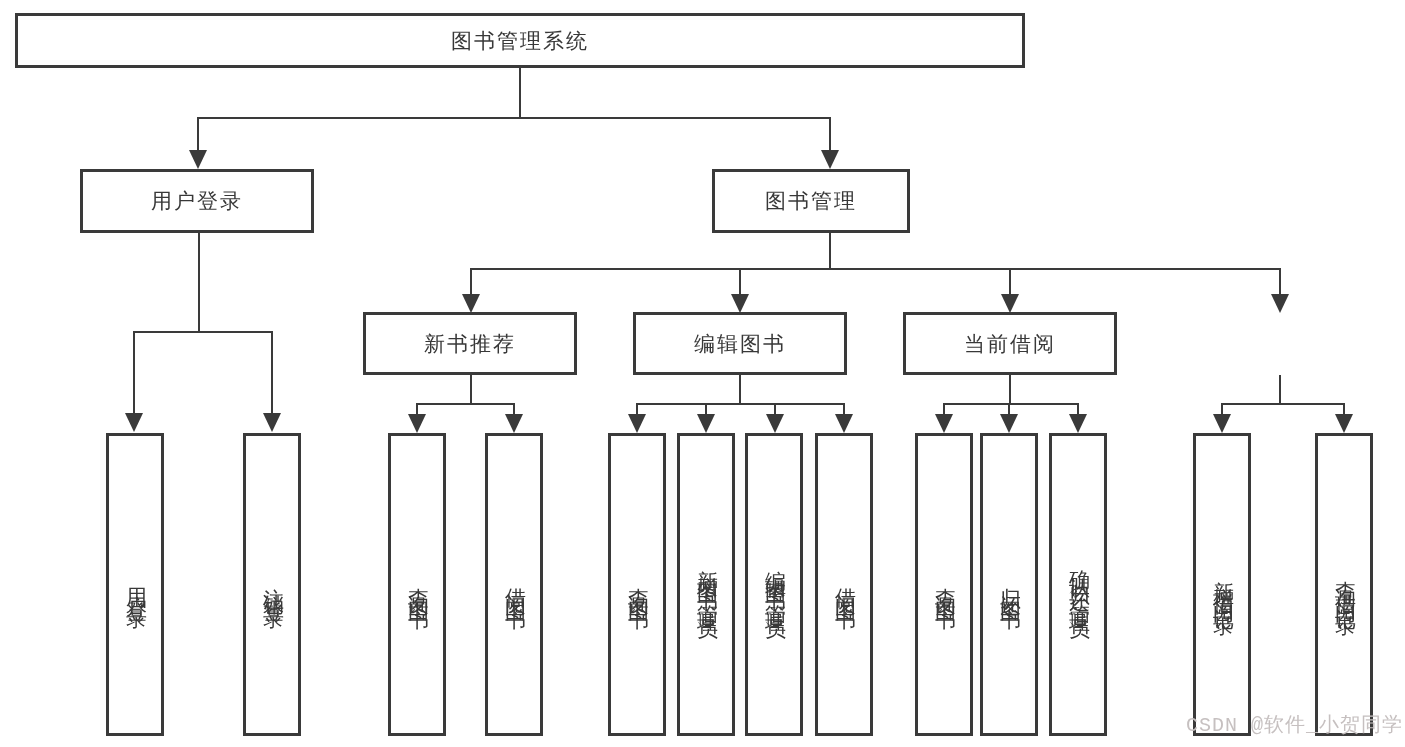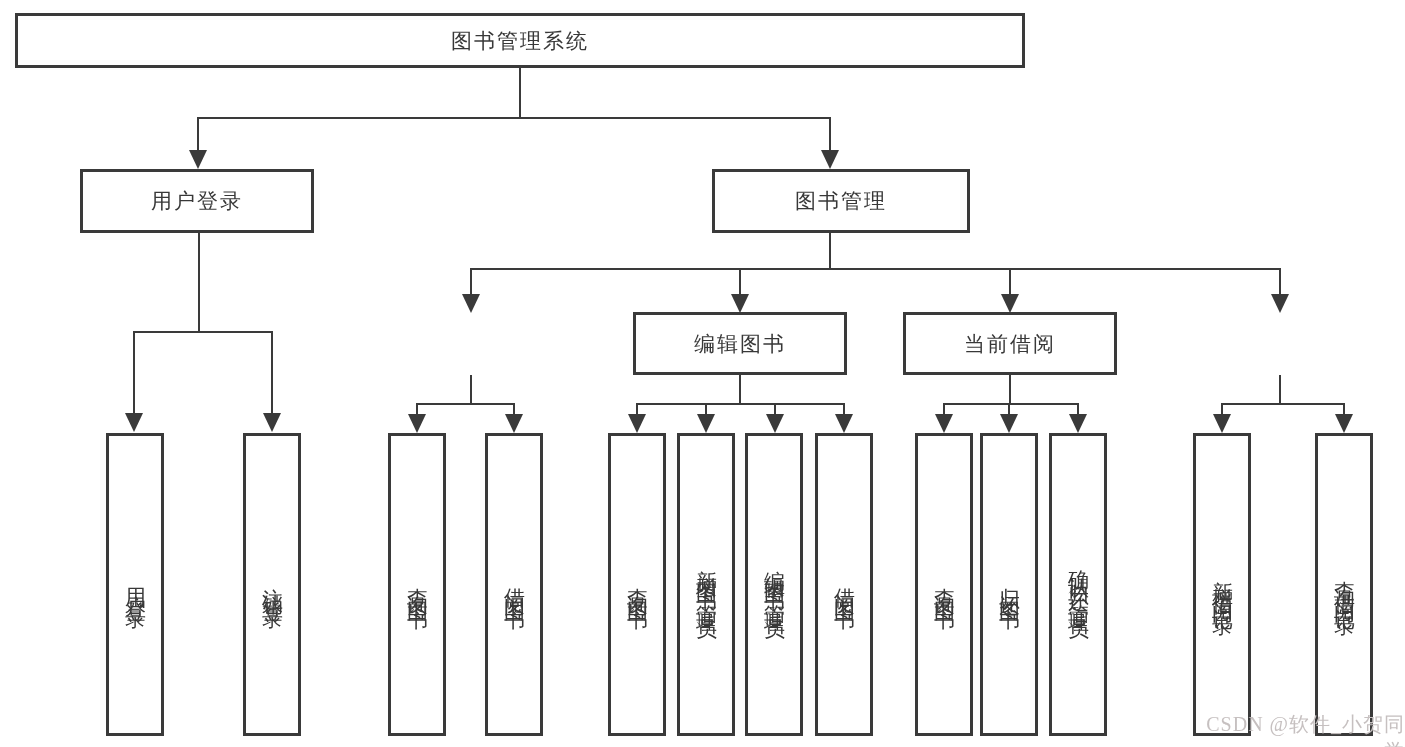--- a/index.html
+++ b/index.html
@@ -4,21 +4,21 @@
 <style>
   :root{
     --line:#3a3a3a;
     --text:#383838;
     --bg:#ffffff;
     --wm:#c6c0c0;
   }
   html,body{margin:0;padding:0;background:var(--bg);}
   .stage{
     position:relative;width:1405px;height:747px;background:var(--bg);
-    font-family:Liberation Serif, serif;overflow:hidden;text-align:right;
+    font-family:Liberation Mono, monospace;overflow:hidden;text-align:right;
   }
   .line{position:absolute;background:var(--line);}
   .ah{
     position:absolute;width:0;height:0;
     border-left:9px solid transparent;border-right:9px solid transparent;
     border-top:19px solid var(--line);
   }
   .node{
     position:absolute;box-sizing:border-box;background:#fff;
     border:3px solid var(--line);
@@ -44,40 +44,41 @@
   <div class="node" style="left:15px;top:13px;width:1010px;height:55px">图书管理系统</div>
 
   <div class="line" style="left:519px;top:68px;width:2px;height:51px"></div>
   <div class="line" style="left:197px;top:117px;width:634px;height:2px"></div>
   <div class="line" style="left:197px;top:119px;width:2px;height:33px"></div>
   <div class="ah" style="left:189px;top:150px"></div>
   <div class="line" style="left:829px;top:119px;width:2px;height:33px"></div>
   <div class="ah" style="left:821px;top:150px"></div>
 
   <div class="node" style="left:80px;top:169px;width:234px;height:64px">用户登录</div>
-  <div class="node" style="left:712px;top:169px;width:258px;height:64px">图书管理</div>
+  <div class="node" style="left:712px;top:169px;width:198px;height:64px">图书管理</div>
 
   <div class="line" style="left:198px;top:233px;width:2px;height:100px"></div>
   <div class="line" style="left:133px;top:331px;width:140px;height:2px"></div>
   <div class="line" style="left:133px;top:333px;width:2px;height:82px"></div>
   <div class="ah" style="left:125px;top:413px"></div>
   <div class="line" style="left:271px;top:333px;width:2px;height:82px"></div>
   <div class="ah" style="left:263px;top:413px"></div>
 
   <div class="line" style="left:829px;top:233px;width:2px;height:37px"></div>
   <div class="line" style="left:470px;top:268px;width:811px;height:2px"></div>
   <div class="line" style="left:470px;top:270px;width:2px;height:26px"></div>
   <div class="ah" style="left:462px;top:294px"></div>
   <div class="line" style="left:739px;top:270px;width:2px;height:26px"></div>
   <div class="ah" style="left:731px;top:294px"></div>
   <div class="line" style="left:1009px;top:270px;width:2px;height:26px"></div>
   <div class="ah" style="left:1001px;top:294px"></div>
   <div class="line" style="left:1279px;top:270px;width:2px;height:26px"></div>
   <div class="ah" style="left:1271px;top:294px"></div>
 
+  <div class="node" style="left:363px;top:312px;width:214px;height:63px">新书推荐</div>
   <div class="node" style="left:633px;top:312px;width:214px;height:63px">编辑图书</div>
   <div class="node" style="left:903px;top:312px;width:214px;height:63px">当前借阅</div>
 
   <div class="line" style="left:470px;top:375px;width:2px;height:30px"></div>
   <div class="line" style="left:416px;top:403px;width:99px;height:2px"></div>
   <div class="line" style="left:416px;top:405px;width:2px;height:11px"></div>
   <div class="ah" style="left:408px;top:414px"></div>
   <div class="line" style="left:513px;top:405px;width:2px;height:11px"></div>
   <div class="ah" style="left:505px;top:414px"></div>
 

